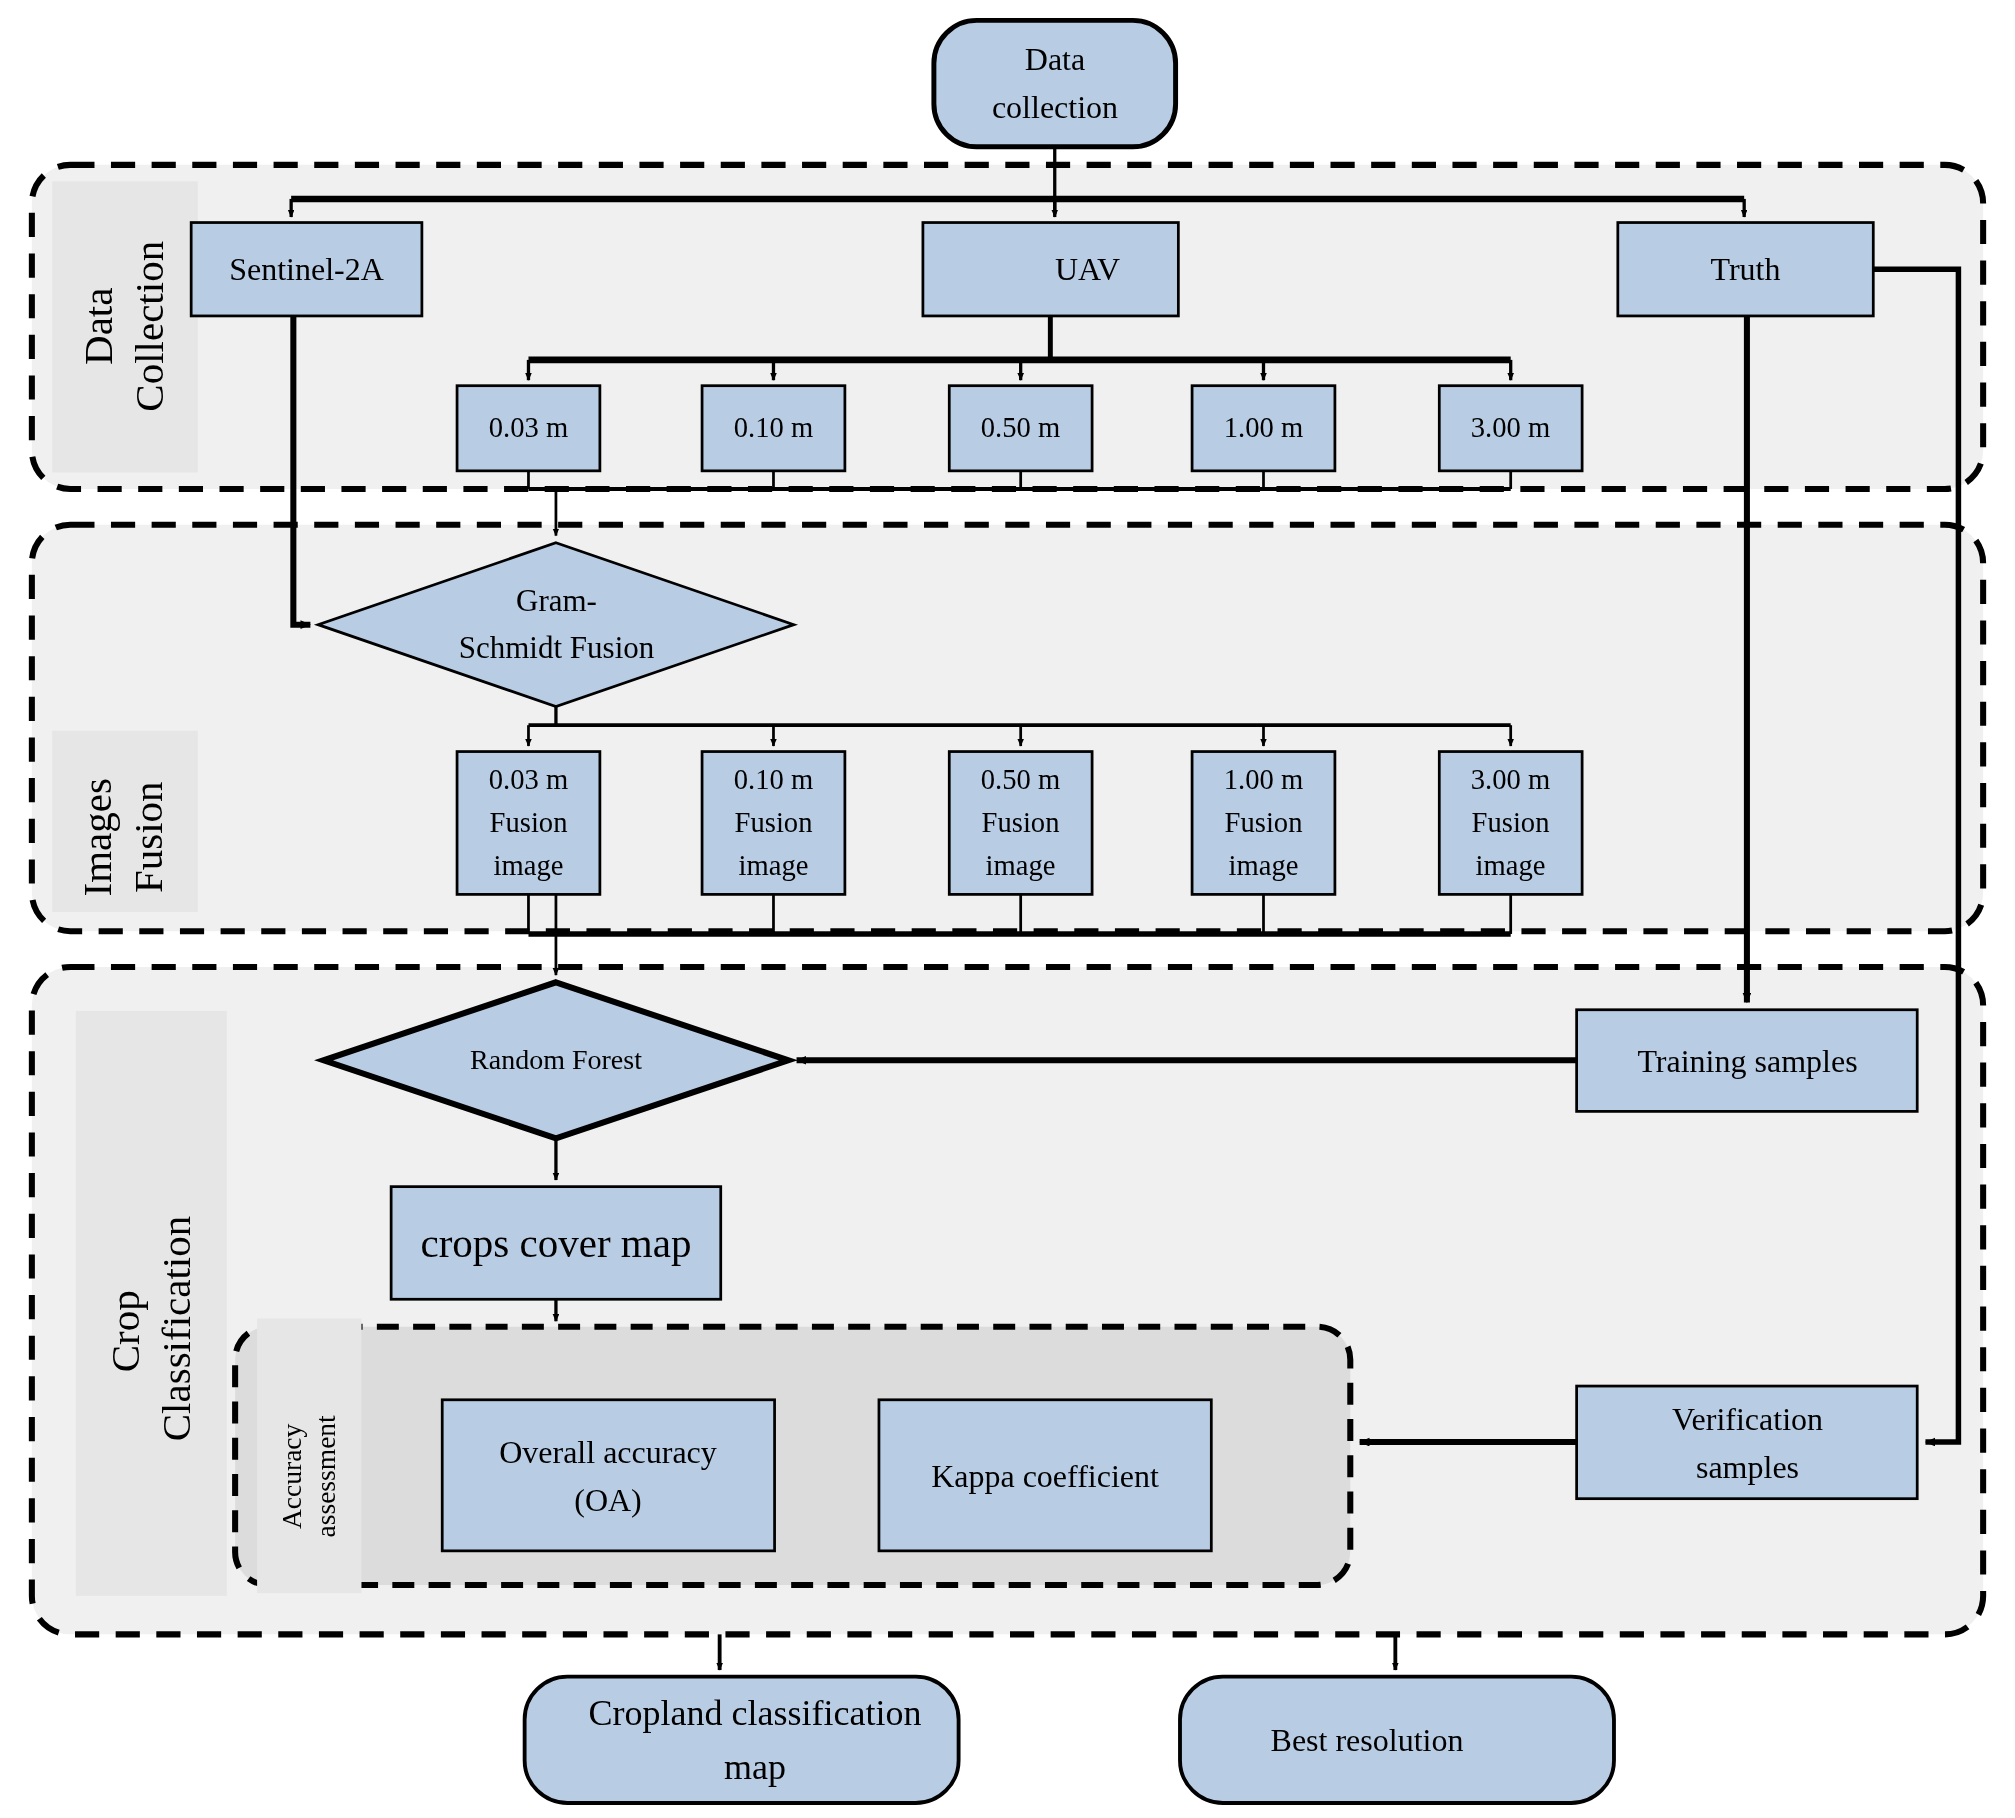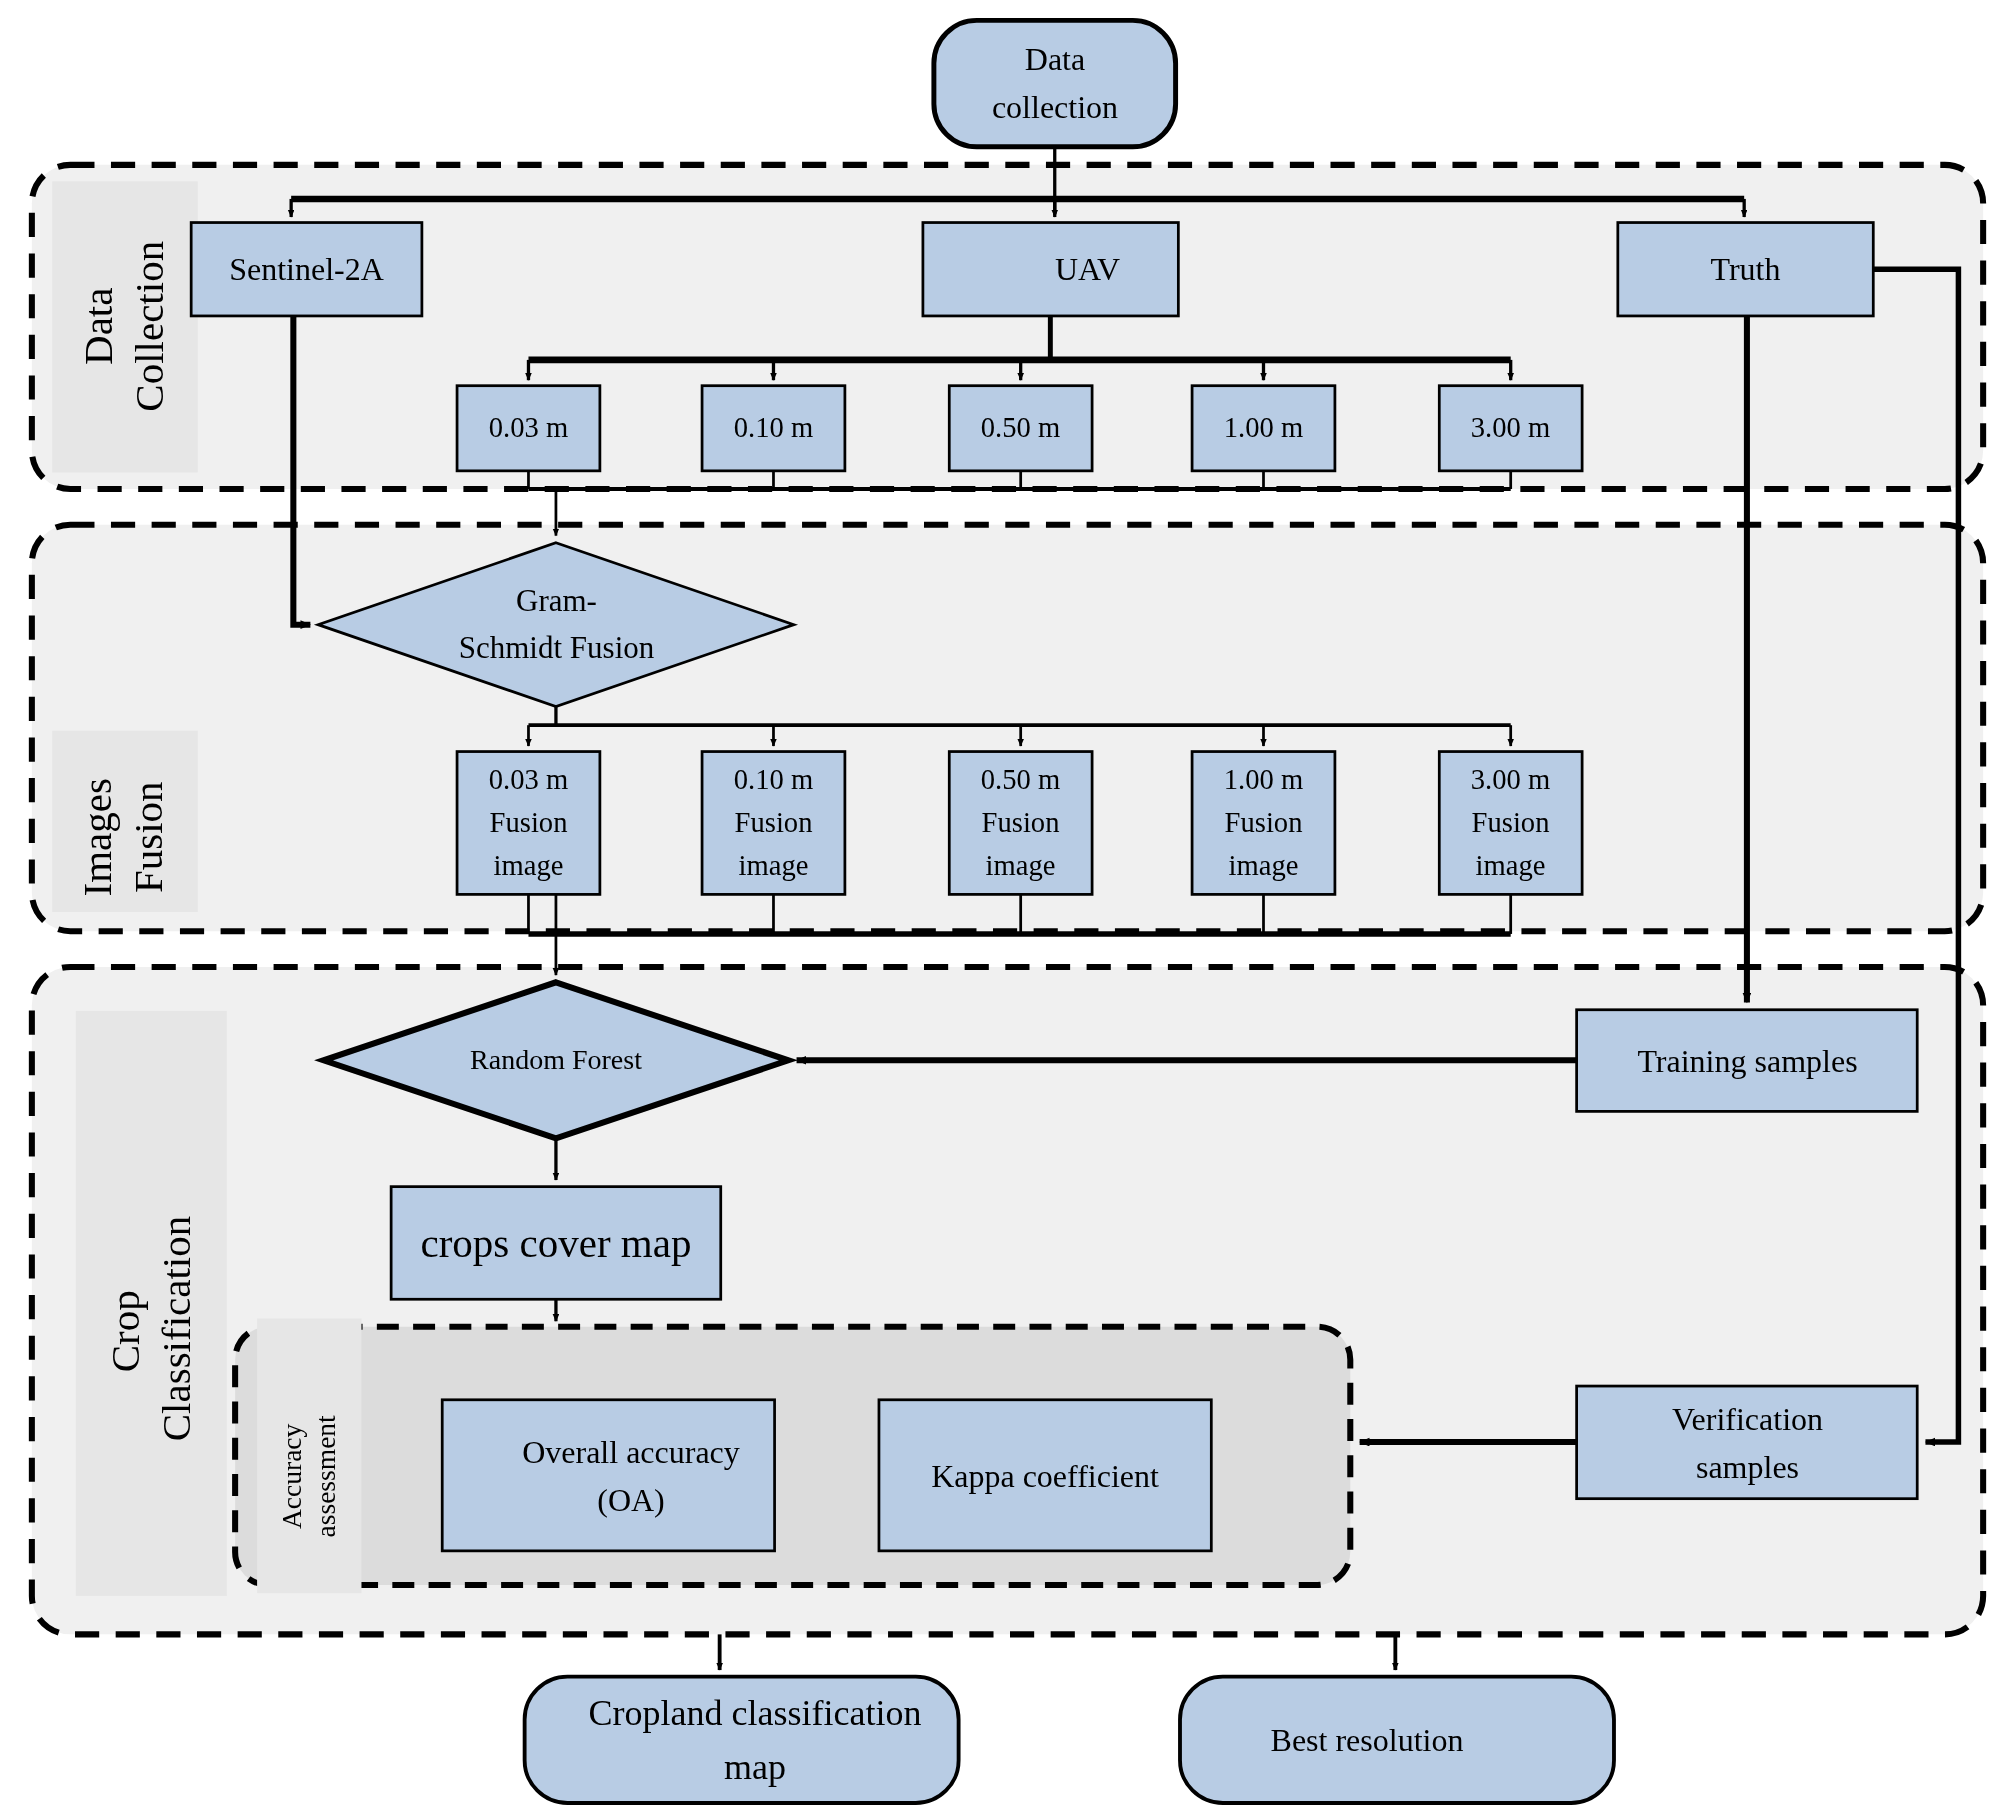--- a/index.html
+++ b/index.html
@@ -204,21 +204,21 @@
 Fusion
 image</div>
   <div class="nodeLabel" style="left:1439px;top:752px;width:143px;height:143px;font-size:28.6px;">3.00 m
 Fusion
 image</div>
 
   <div class="nodeLabel" style="left:351px;top:1019px;width:410px;height:82px;font-size:28px;">Random Forest</div>
 
   <div class="nodeLabel" style="left:391px;top:1187px;width:330px;height:113px;font-size:41px;">crops  cover map</div>
 
-  <div class="nodeLabel" style="left:442px;top:1400px;width:332px;height:151px;font-size:32px;padding-left:23px;">Overall accuracy
+  <div class="nodeLabel" style="left:442px;top:1400px;width:332px;height:151px;font-size:32px;">Overall accuracy
 (OA)</div>
   <div class="nodeLabel" style="left:879px;top:1400px;width:332px;height:151px;font-size:32px;">Kappa coefficient</div>
 
   <div class="nodeLabel" style="left:1577px;top:1010px;width:341px;height:102px;font-size:32px;">Training samples</div>
   <div class="nodeLabel" style="left:1577px;top:1386px;width:341px;height:113px;font-size:32px;">Verification
 samples</div>
 
   <div class="nodeLabel" style="left:538px;top:1677px;width:434px;height:126px;font-size:36px;">Cropland  classification
 map</div>
   <div class="nodeLabel" style="left:1180px;top:1677px;width:374px;height:126px;font-size:32px;">Best resolution</div>

